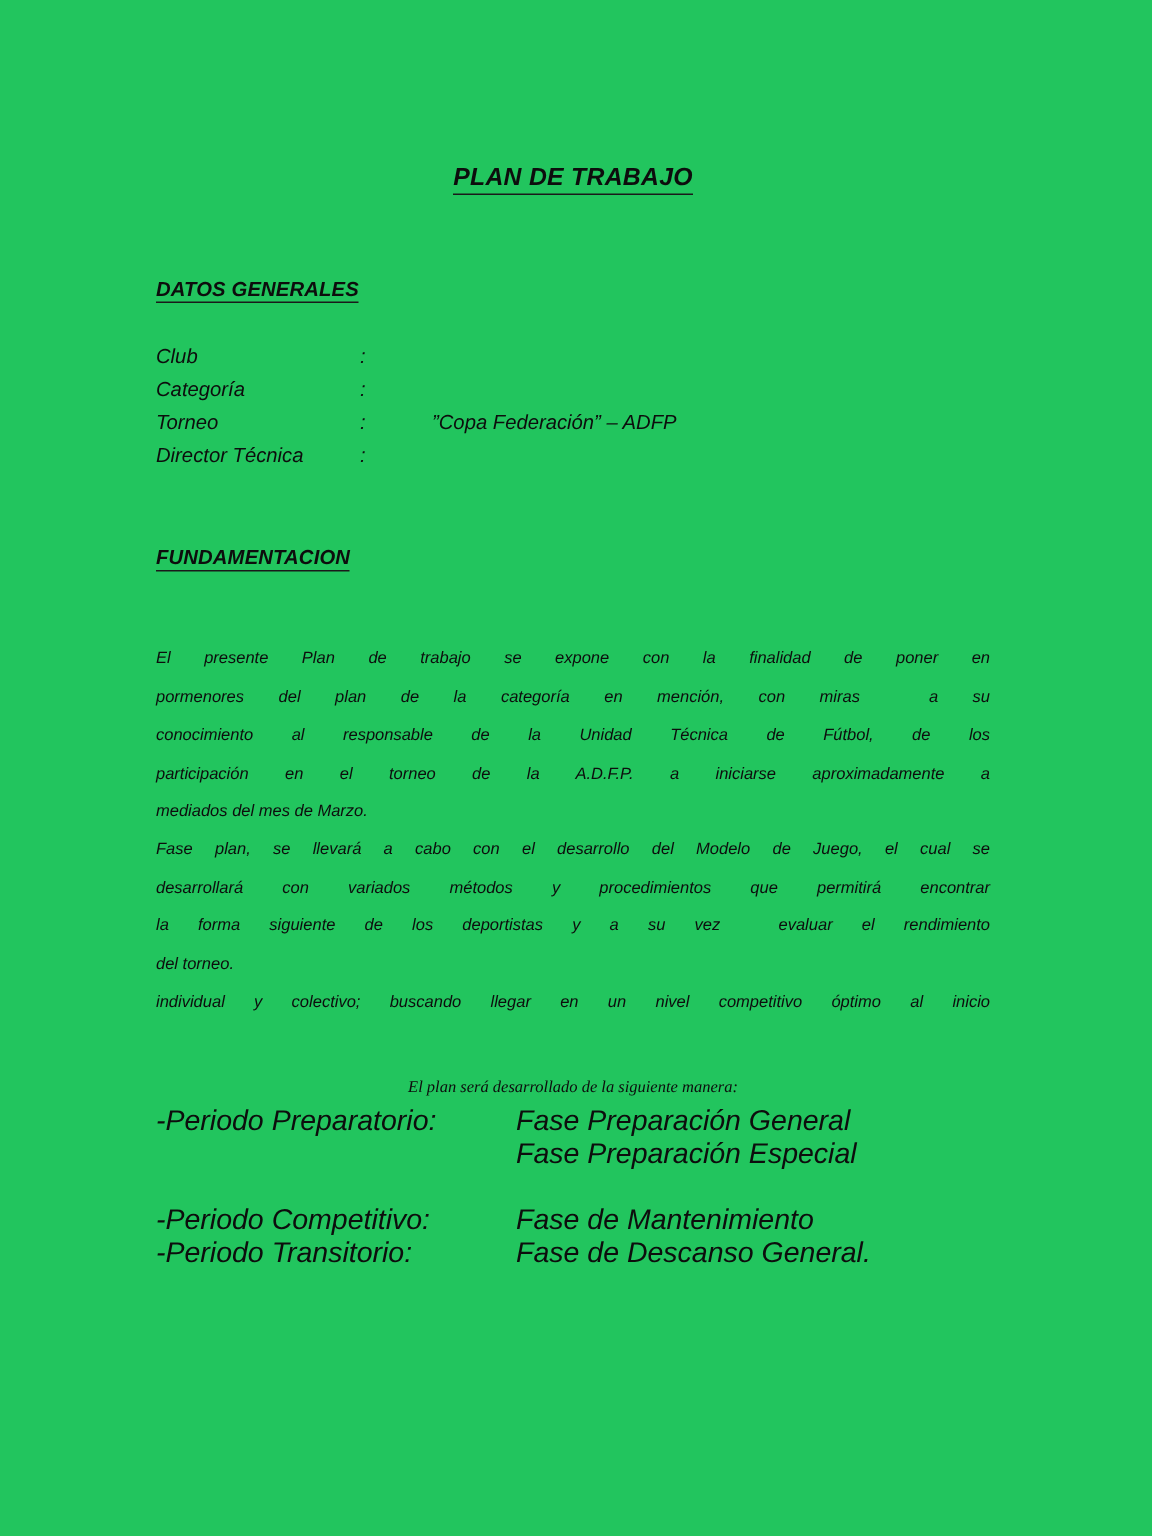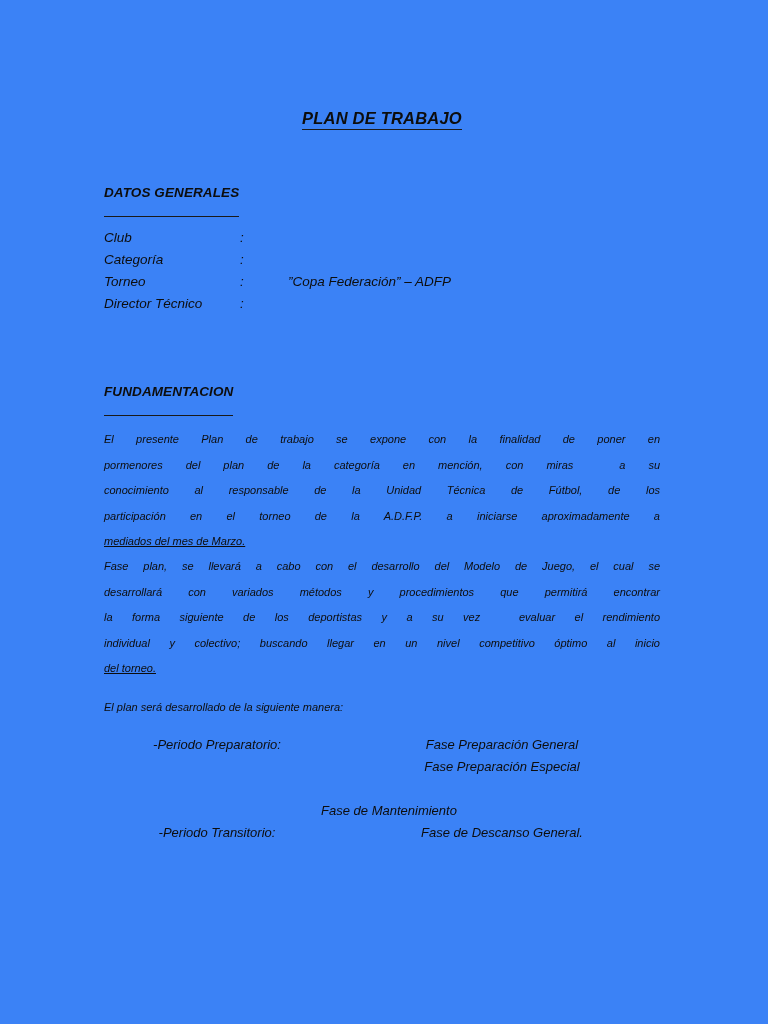--- a/index.html
+++ b/index.html
@@ -14,21 +14,21 @@
     position: relative;
     overflow: hidden;
     font-family: "Liberation Sans", sans-serif;
     color: #0d0d0d;
     -webkit-font-smoothing: antialiased;
   }
 
   .page {
     position: absolute;
     inset: 0;
-    background: #3b82f6;
+    background: #22c55e;
   }
 
   .content {
     position: absolute;
     left: 104px;
     top: 0;
     width: 556px;
   }
 
   
@@ -56,25 +56,25 @@
     position: absolute;
     left: 0;
     font-size: 13.5px;
     font-weight: bold;
     font-style: italic;
     letter-spacing: 0.1px;
     white-space: nowrap;
   }
   .section-heading .ul {
     border-bottom: 1.4px solid #1a1a1a;
-    padding-bottom: 16px;
+    padding-bottom: 1px;
     display: inline-block;
   }
   #heading-datos { top: 185px; }
-  #heading-fundamentacion { top: 384px; }
+  #heading-fundamentacion { top: 364px; }
 
   
   .fields {
     position: absolute;
     left: 0;
     top: 230px;
     width: 556px;
   }
   .field-row {
     display: flex;
@@ -96,44 +96,43 @@
     font-size: 11px;
     font-style: italic;
     line-height: 25.6px;
     text-align: justify;
     text-justify: inter-word;
     margin: 0;
   }
   #para-1 { top: 427px; }
   #para-2 { top: 554px; }
   #para-3 {
-    top: 695px;
-    text-align: left;
+    top: 713px;
+    text-align: center;
+    font-family: Liberation Serif, serif;
   }
 
   .para .ln {
     display: block;
     text-align: justify;
     text-align-last: justify;
     white-space: pre-wrap;
   }
   .para .ln.last {
     text-align-last: left;
-    text-decoration: underline;
   }
 
   
   .periods {
     position: absolute;
     left: 0;
     top: 737px;
     width: 556px;
-    font-size: 13px;
-    font-style: italic;
-    text-align: center;
+    font-size: 19px;
+    font-style: italic;
   }
   .period-row {
     display: flex;
     align-items: baseline;
     height: 22px;
     white-space: nowrap;
   }
   .period-label {
     width: 226px;
     flex: 0 0 226px;
@@ -165,21 +164,21 @@
         <span class="field-label">Categoría</span>
         <span class="field-colon">:</span>
         <span class="field-value"></span>
       </div>
       <div class="field-row">
         <span class="field-label">Torneo</span>
         <span class="field-colon">:</span>
         <span class="field-value">”Copa Federación” – ADFP</span>
       </div>
       <div class="field-row">
-        <span class="field-label">Director Técnico</span>
+        <span class="field-label">Director Técnica</span>
         <span class="field-colon">:</span>
         <span class="field-value"></span>
       </div>
     </div>
 
     <div class="section-heading" id="heading-fundamentacion">
       <span class="ul">FUNDAMENTACION</span>
     </div>
 
     <p class="para" id="para-1">
@@ -187,37 +186,38 @@
       <span class="ln">pormenores del plan de la categoría en mención, con miras  a su</span>
       <span class="ln">conocimiento al responsable de la Unidad Técnica de Fútbol, de los</span>
       <span class="ln">participación en el torneo de la A.D.F.P. a iniciarse aproximadamente a</span>
       <span class="ln last">mediados del mes de Marzo.</span>
     </p>
 
     <p class="para" id="para-2">
       <span class="ln">Fase plan, se llevará a cabo con el desarrollo del Modelo de Juego, el cual se</span>
       <span class="ln">desarrollará con variados métodos y procedimientos que permitirá encontrar</span>
       <span class="ln">la forma siguiente de los deportistas y a su vez  evaluar el rendimiento</span>
+      <span class="ln last">del torneo.</span>
       <span class="ln">individual y colectivo; buscando llegar en un nivel competitivo óptimo al inicio</span>
-      <span class="ln last">del torneo.</span>
     </p>
 
     <p class="para" id="para-3">El plan será desarrollado de la siguiente manera:</p>
 
     <div class="periods">
       <div class="period-row">
         <span class="period-label">-Periodo Preparatorio:</span>
         <span class="period-phase">Fase Preparación General</span>
       </div>
       <div class="period-row">
         <span class="period-label"></span>
         <span class="period-phase">Fase Preparación Especial</span>
       </div>
       <div class="period-gap"></div>
       <div class="period-row">
+        <span class="period-label">-Periodo Competitivo:</span>
         <span class="period-phase">Fase de Mantenimiento</span>
       </div>
       <div class="period-row">
         <span class="period-label">-Periodo Transitorio:</span>
         <span class="period-phase">Fase de Descanso General.</span>
       </div>
     </div>
 
   </div>
 </div>

